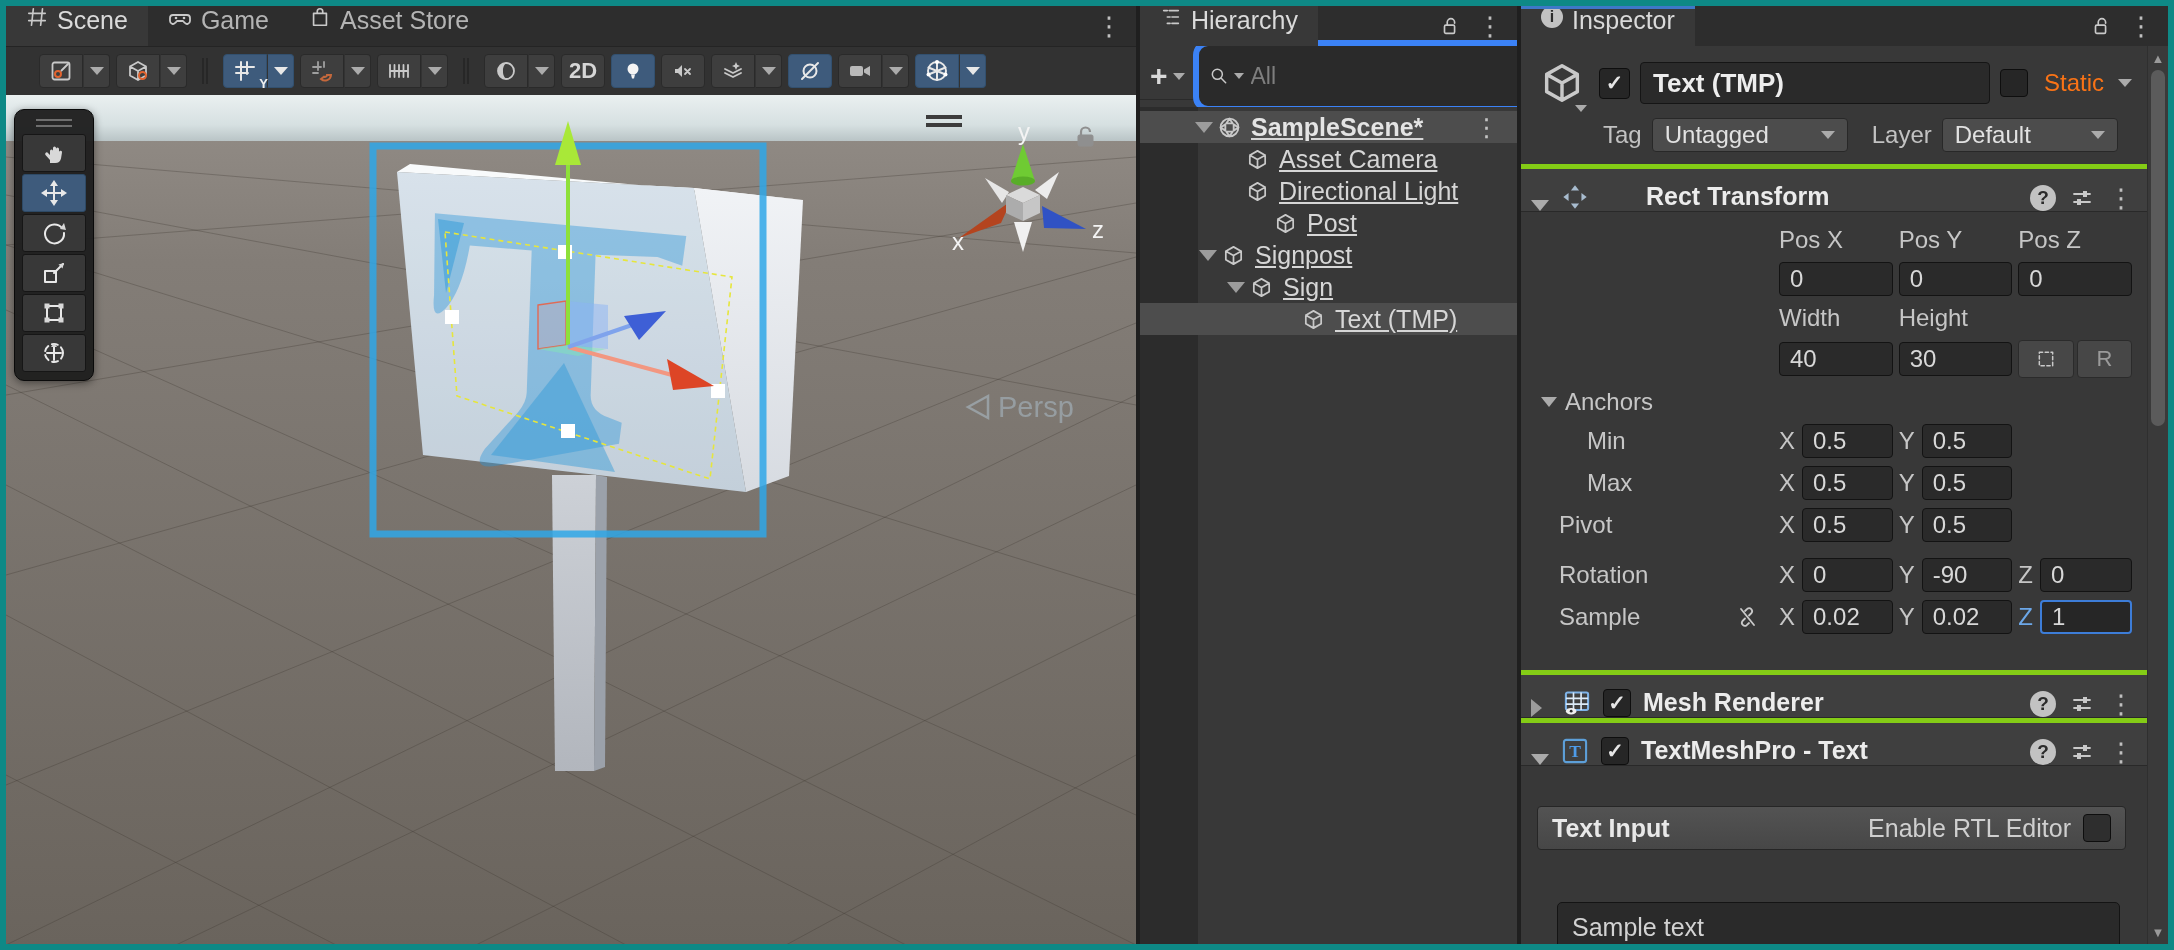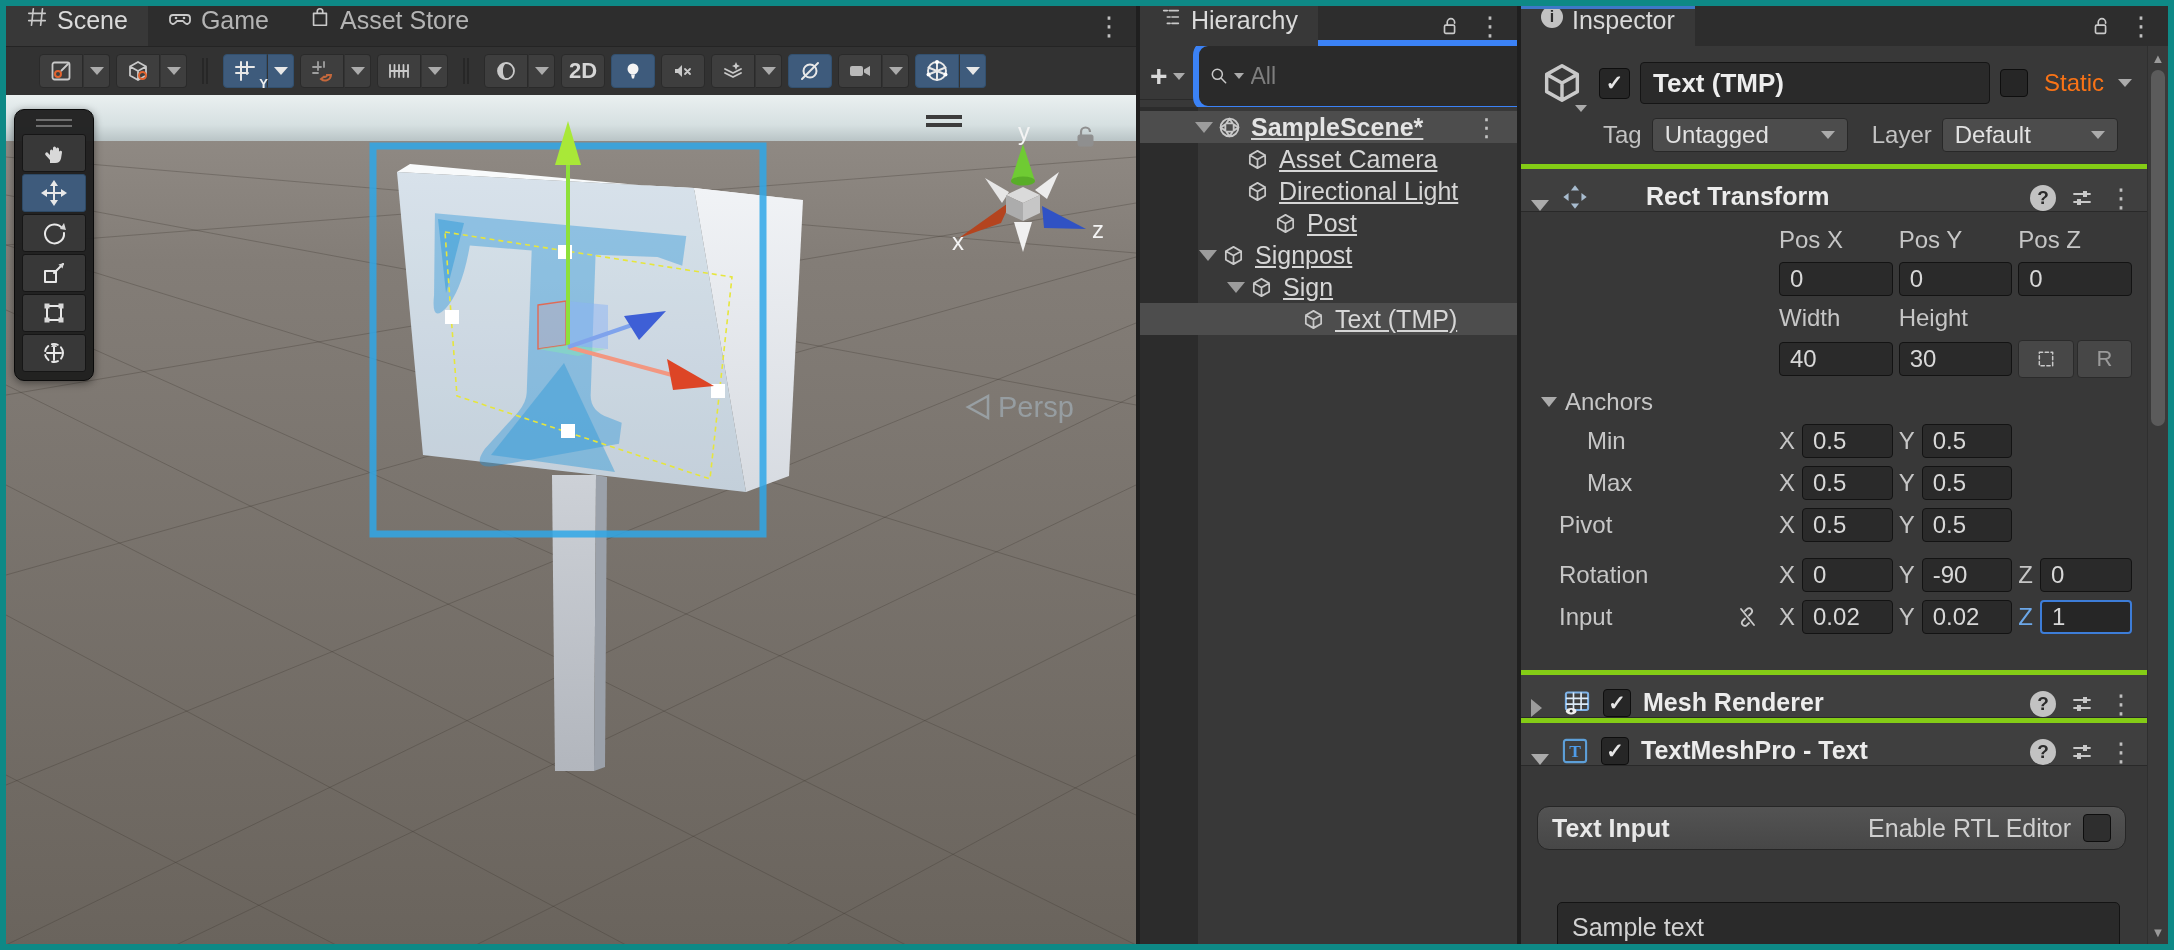--- a/index.html
+++ b/index.html
@@ -120,21 +120,21 @@
   .xy{display:flex;align-items:center;gap:7px;min-width:0;}
   .axis{color:#C6C6C6;font-size:24px;flex:none;}
   .axis.blue{color:#6CA7E8;}
   .linkwrap{margin-left:auto;margin-right:14px;display:flex;}
   .wh-btns{display:flex;gap:3px;}
   .sq-btn{flex:1;height:36px;background:#474747;border:1px solid #2B2B2B;border-radius:4px;
           display:flex;align-items:center;justify-content:center;color:#9A9A9A;font-size:22px;}
   .gap-top{margin-top:16px;}
 
   .ti-bar{margin:40px 22px 0 16px;height:42px;background:linear-gradient(#535353,#474747);
-          border:1px solid #262626;border-radius:12px;display:flex;align-items:center;padding:0 14px;gap:12px;}
+          border:1px solid #262626;border-radius:4px;display:flex;align-items:center;padding:0 14px;gap:12px;}
   .ti-title{font-weight:bold;color:#E8E8E8;font-size:25px;flex:1;}
   .rtl-lab{color:#CFCFCF;font-size:25px;}
   .textarea{margin:52px 28px 0 36px;height:170px;background:#2A2A2A;border:1px solid #141414;border-radius:5px;
             color:#D2D2D2;font-size:25px;padding:10px 14px;box-sizing:border-box;}
   .spacer12{height:12px;flex:none;}
 
   svg .st{stroke:#C9C9C9;fill:none;stroke-width:1.8;stroke-linecap:round;stroke-linejoin:round;}
   svg .stw{stroke:#E8E8E8;fill:none;stroke-width:2;stroke-linecap:round;stroke-linejoin:round;}
 </style>
 </head>
@@ -755,21 +755,21 @@
                   <span class="axis">Y</span>
               <input class="field" readonly="" value="-90" style="">
                 </div>
             <div class="xy">
                   <span class="axis">Z</span>
               <input class="field" readonly="" value="0" style="">
                 </div>
           </div>
           <div class="rt-row">
             <div class="rt-label">
-              <span>Input</span>
+              <span>Sample</span>
               <span class="linkwrap">
                 <svg width="24" height="24" viewBox="0 0 24 24">
                       <path class="st" d="M10 13.5 7.5 16a3 3 0 0 0 4.2 4.2L14 18 M14 10.5 16.5 8a3 3 0 0 0-4.2-4.2L10 6"></path>
                       <path class="st" d="M6 4 19 20"></path>
                     </svg>
               </span>
             </div>
             <div class="xy">
                   <span class="axis">X</span>
               <input class="field" readonly="" value="0.02" style="">

